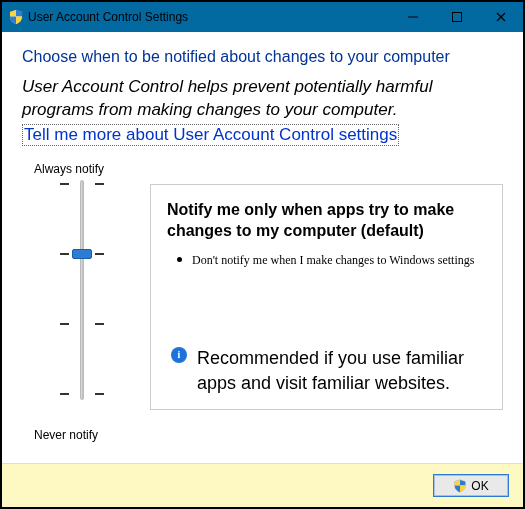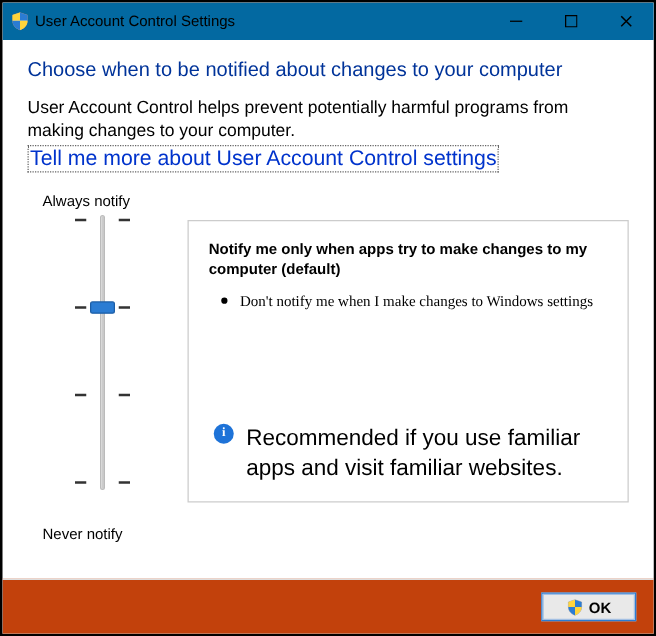--- a/index.html
+++ b/index.html
@@ -46,23 +46,24 @@
     padding: 12px 20px 8px 20px;
     overflow: hidden;
   }
   .heading {
     color: #003399;
     font-size: 16px;
     font-weight: 400;
     margin: 4px 0 10px 0;
   }
   .desc {
-    font-size: 14px;
+    font-size: 17px;
     line-height: 1.35;
     margin: 0 0 2px 0;
+    font-style: italic;
   }
   .link {
     color: #0033cc;
     font-size: 17px;
     cursor: pointer;
     display: inline-block;
     border: 1px dotted #666;
     padding: 0 1px;
   }
 
@@ -130,21 +131,21 @@
     padding: 14px 16px 14px 16px;
     margin-left: 8px;
     margin-top: 22px;
     height: 226px;
     position: relative;
     display: flex;
     flex-direction: column;
   }
   .panel-title {
     font-weight: 700;
-    font-size: 12px;
+    font-size: 16px;
     margin-bottom: 10px;
     line-height: 1.35;
   }
   .bullet-row {
     display: flex;
     align-items: flex-start;
     gap: 10px;
     padding-left: 10px;
     font-family: Liberation Serif, serif;
   }
@@ -177,26 +178,25 @@
     font-size: 10px;
     position: absolute;
     left: 50%; top: 50%;
     transform: translate(-50%, -54%);
   }
   .reco-text { font-size: 18px; line-height: 1.35; }
 
   
   .buttonbar {
     border-top: 1px solid #ddd;
-    background: #c2410c;
+    background: #fef9c3;
     padding: 10px 14px;
     display: flex;
     justify-content: flex-end;
     gap: 8px;
-    font-weight: bold;
   }
   .btn {
     min-width: 76px;
     height: 23px;
     border: 1px solid #b0b0b0;
     background: #e9e9e9;
     font-size: 12px;
     display: inline-flex;
     align-items: center;
     justify-content: center;

